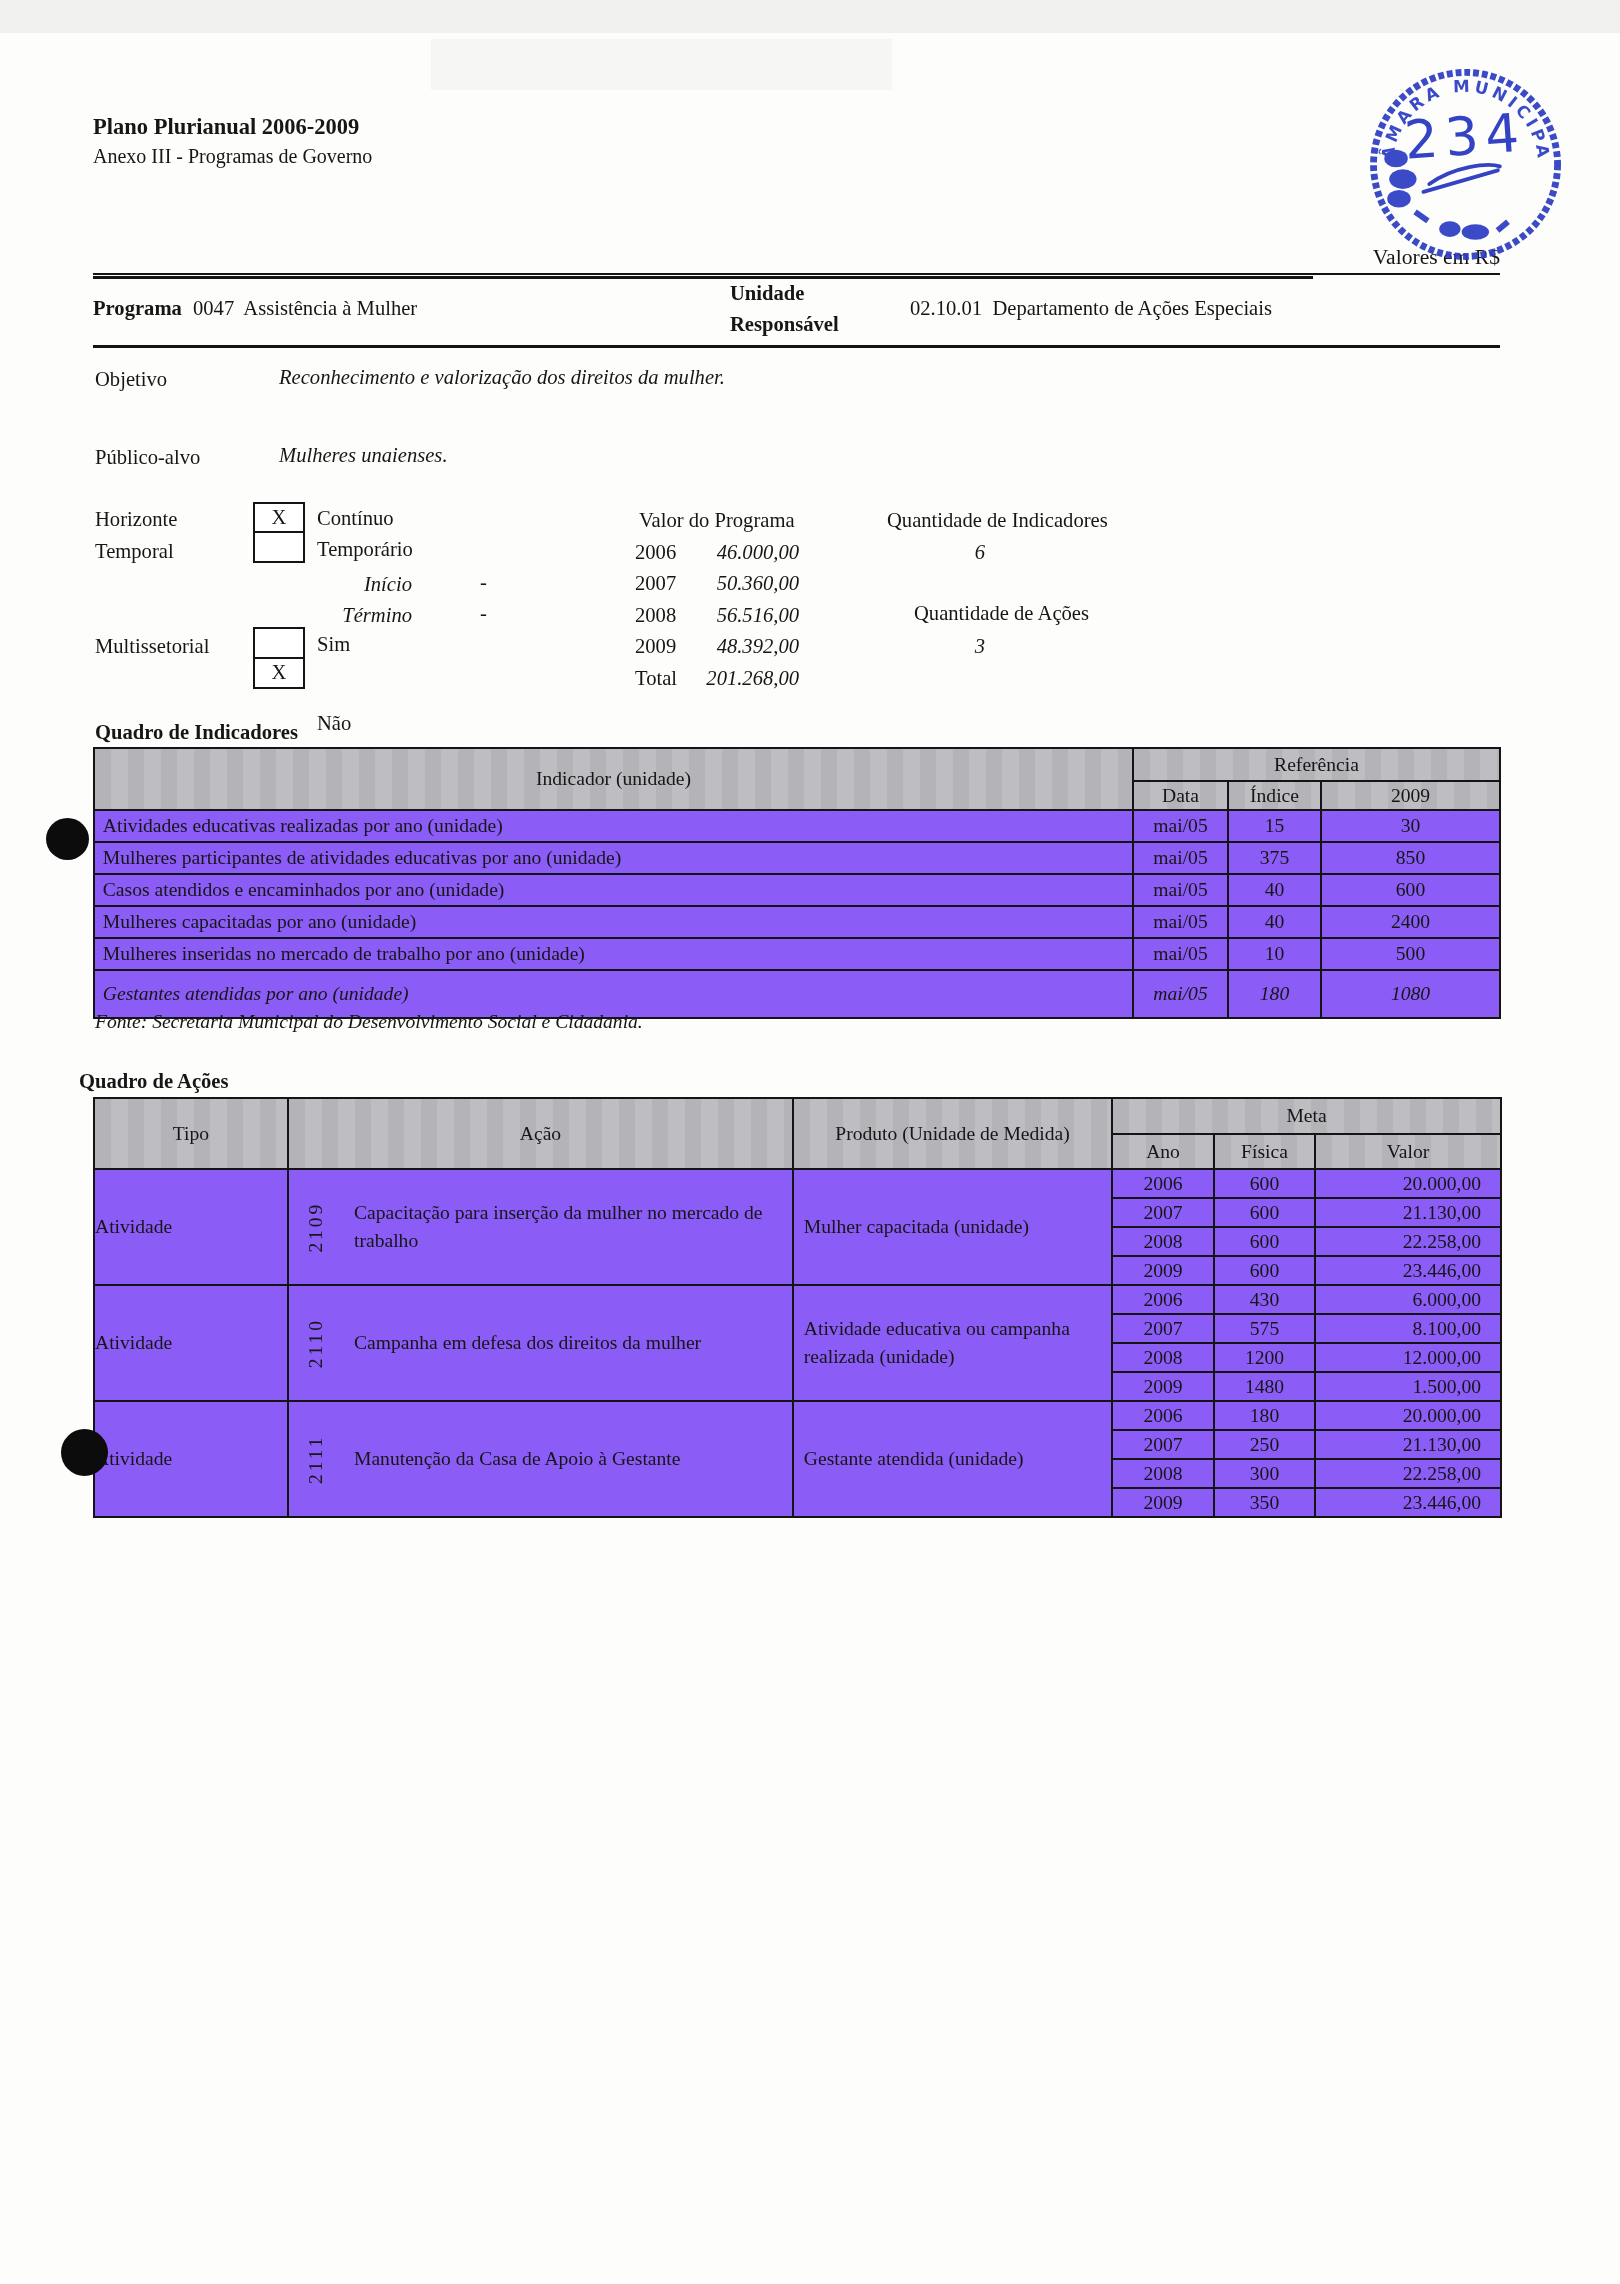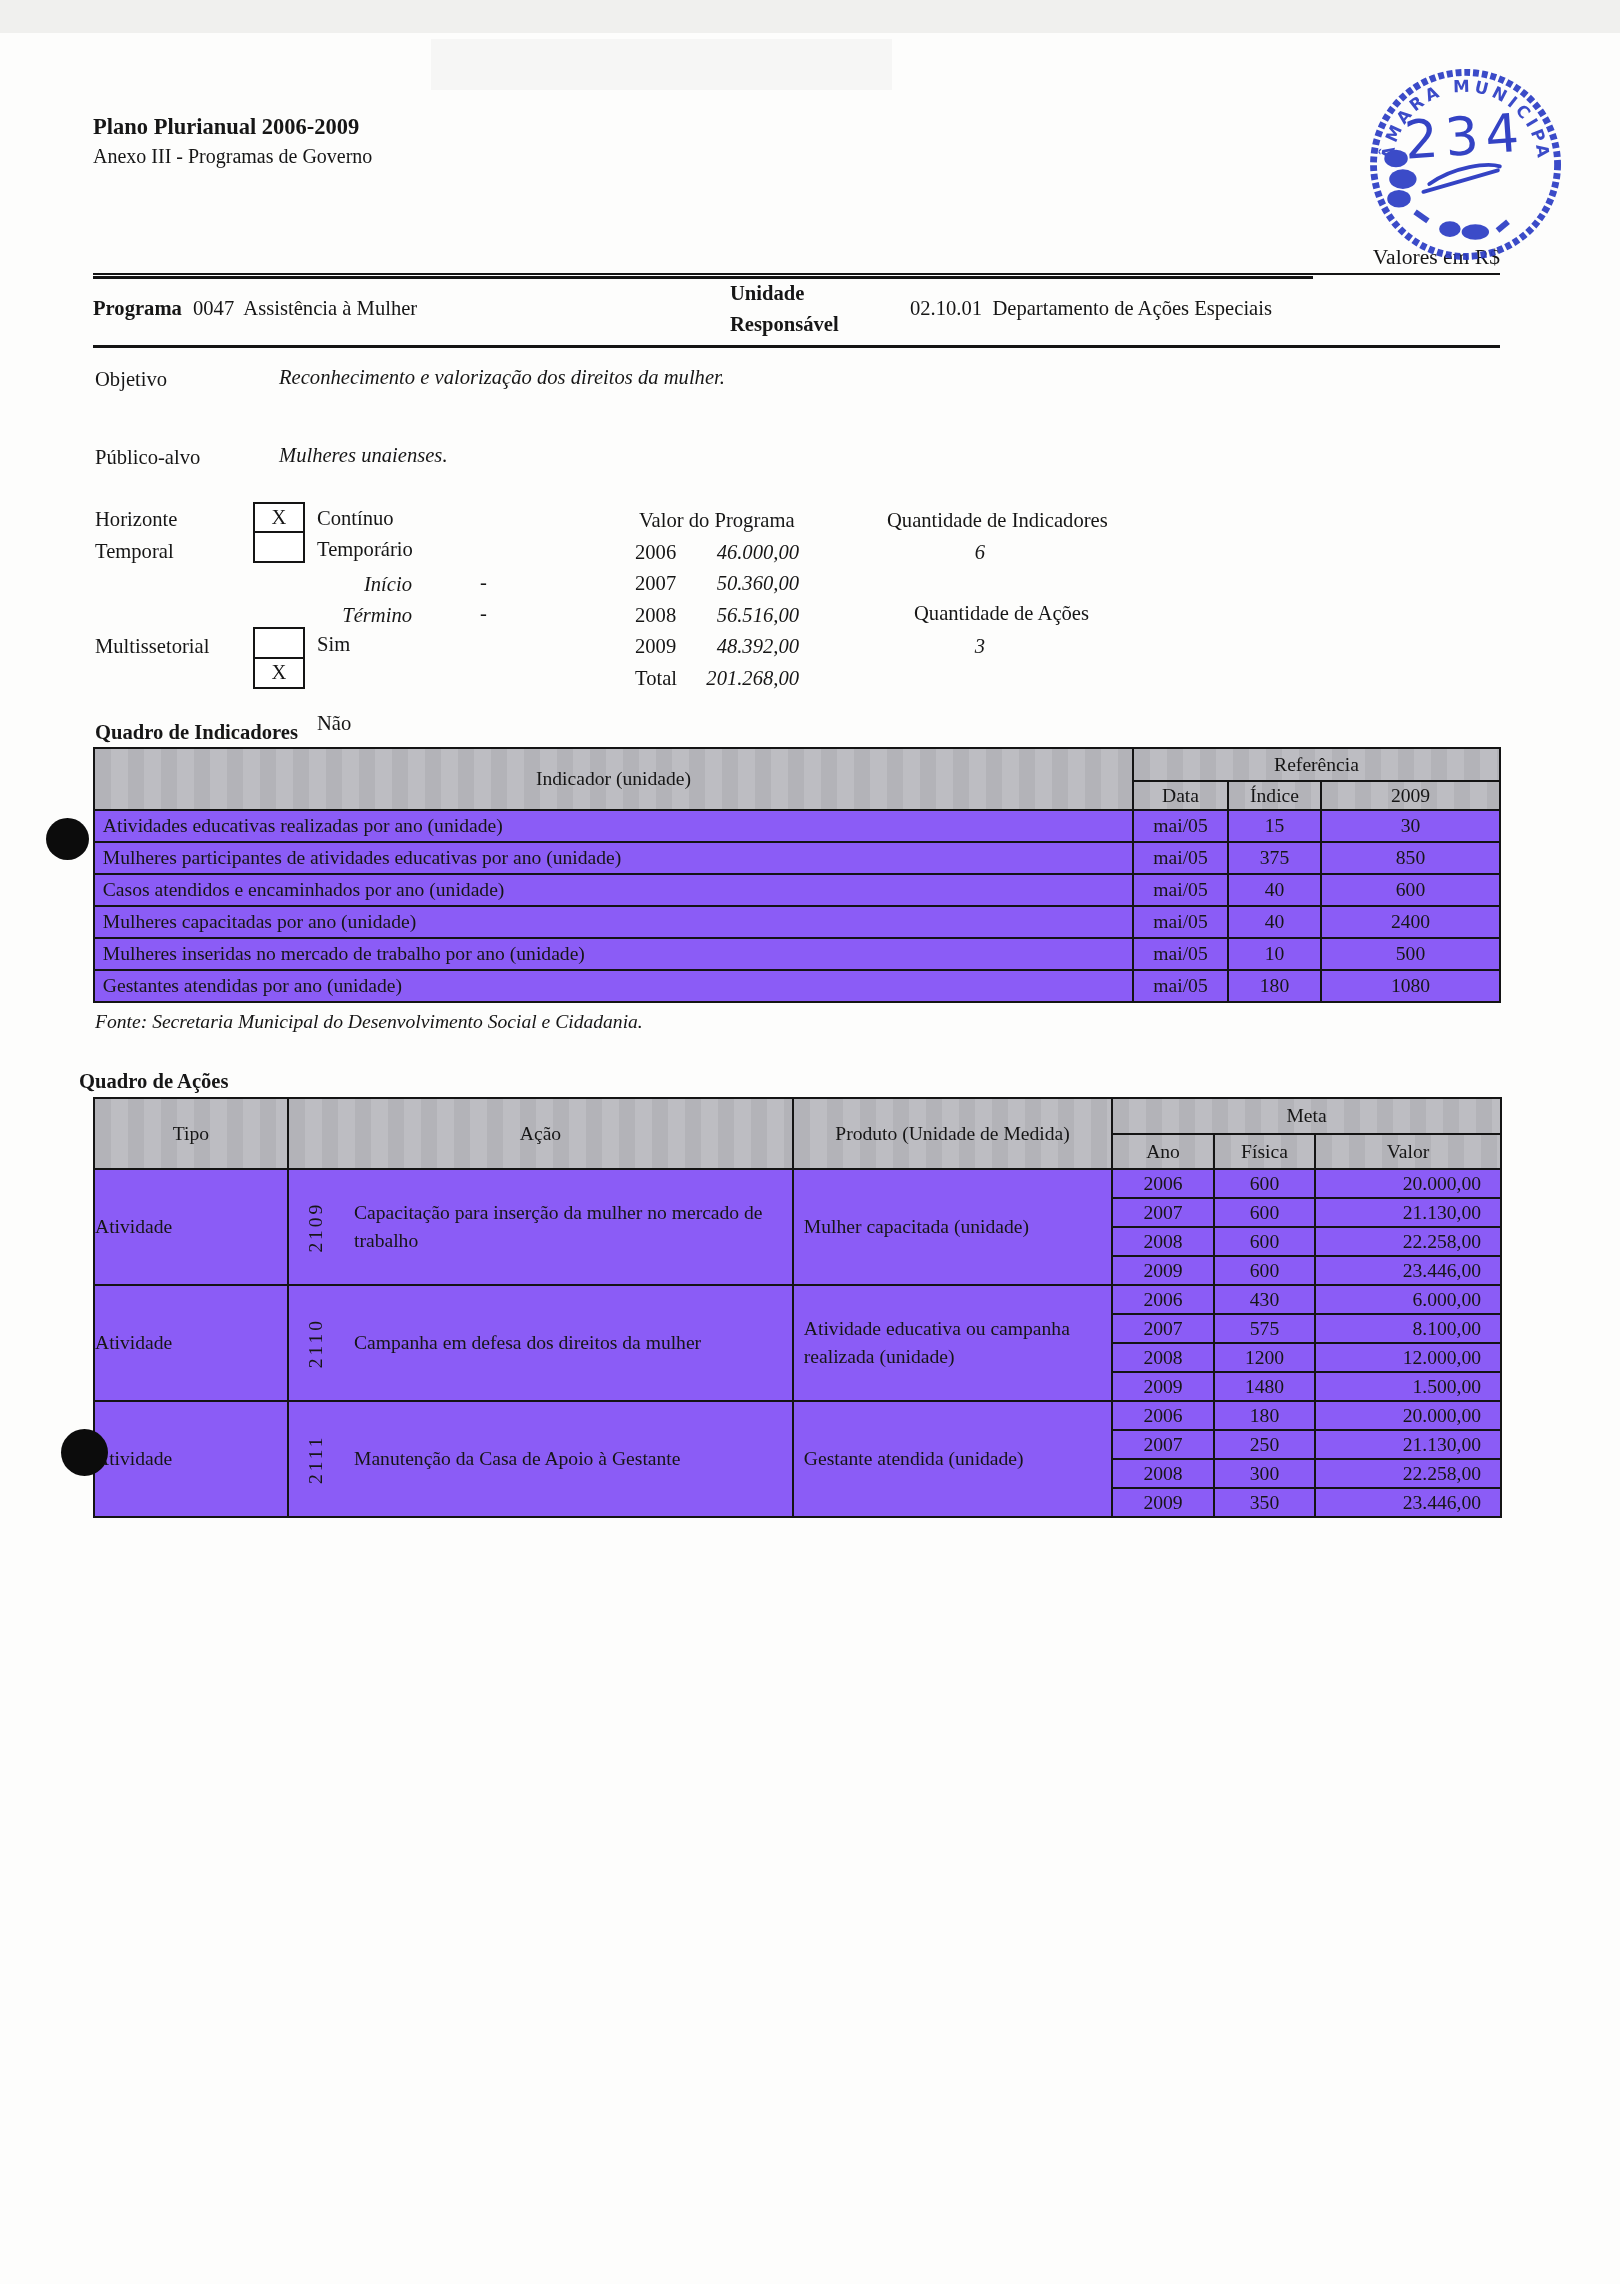--- a/index.html
+++ b/index.html
@@ -157,21 +157,21 @@
         <td class="c-ctr">mai/05</td>
         <td class="c-ctr">40</td>
         <td class="c-ctr">2400</td>
       </tr>
       <tr style="height:32px;">
         <td class="c-ind">Mulheres inseridas no mercado de trabalho por ano (unidade)</td>
         <td class="c-ctr">mai/05</td>
         <td class="c-ctr">10</td>
         <td class="c-ctr">500</td>
       </tr>
-      <tr style="height:32px;">
+      <tr style="height:48px;font-style:italic;">
         <td class="c-ind">Gestantes atendidas por ano (unidade)</td>
         <td class="c-ctr">mai/05</td>
         <td class="c-ctr">180</td>
         <td class="c-ctr">1080</td>
       </tr>
     </tbody>
   </table>
 
   <div class="abs ital" style="left:95px;top:1011px;font-size:19.6px;">Fonte: Secretaria Municipal do Desenvolvimento Social e Cidadania.</div>
 

